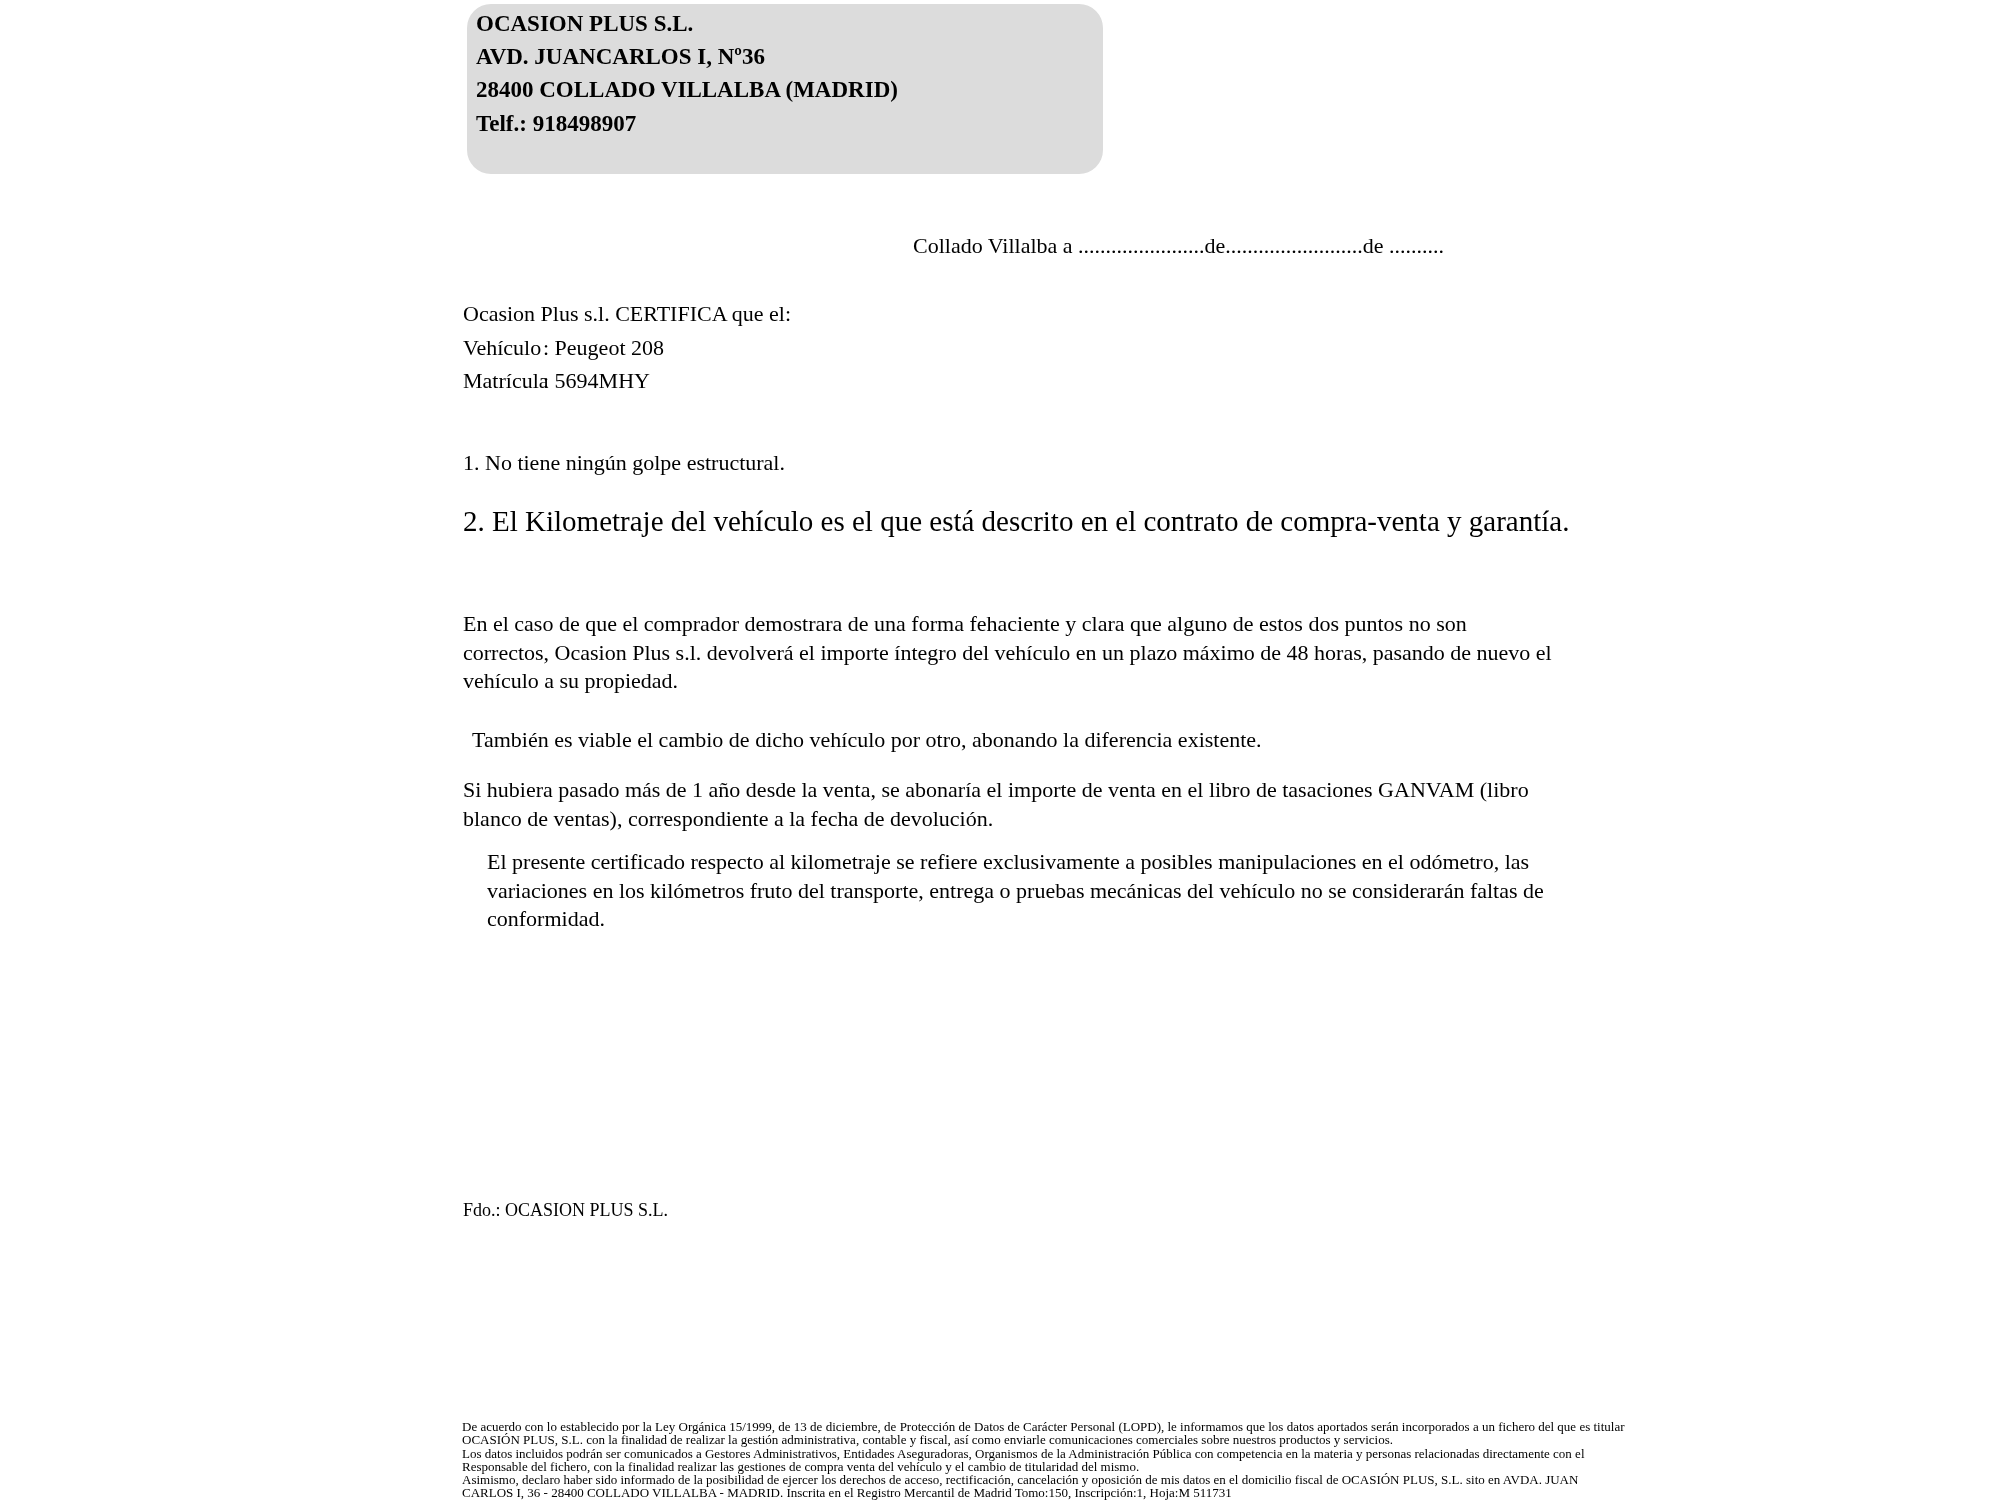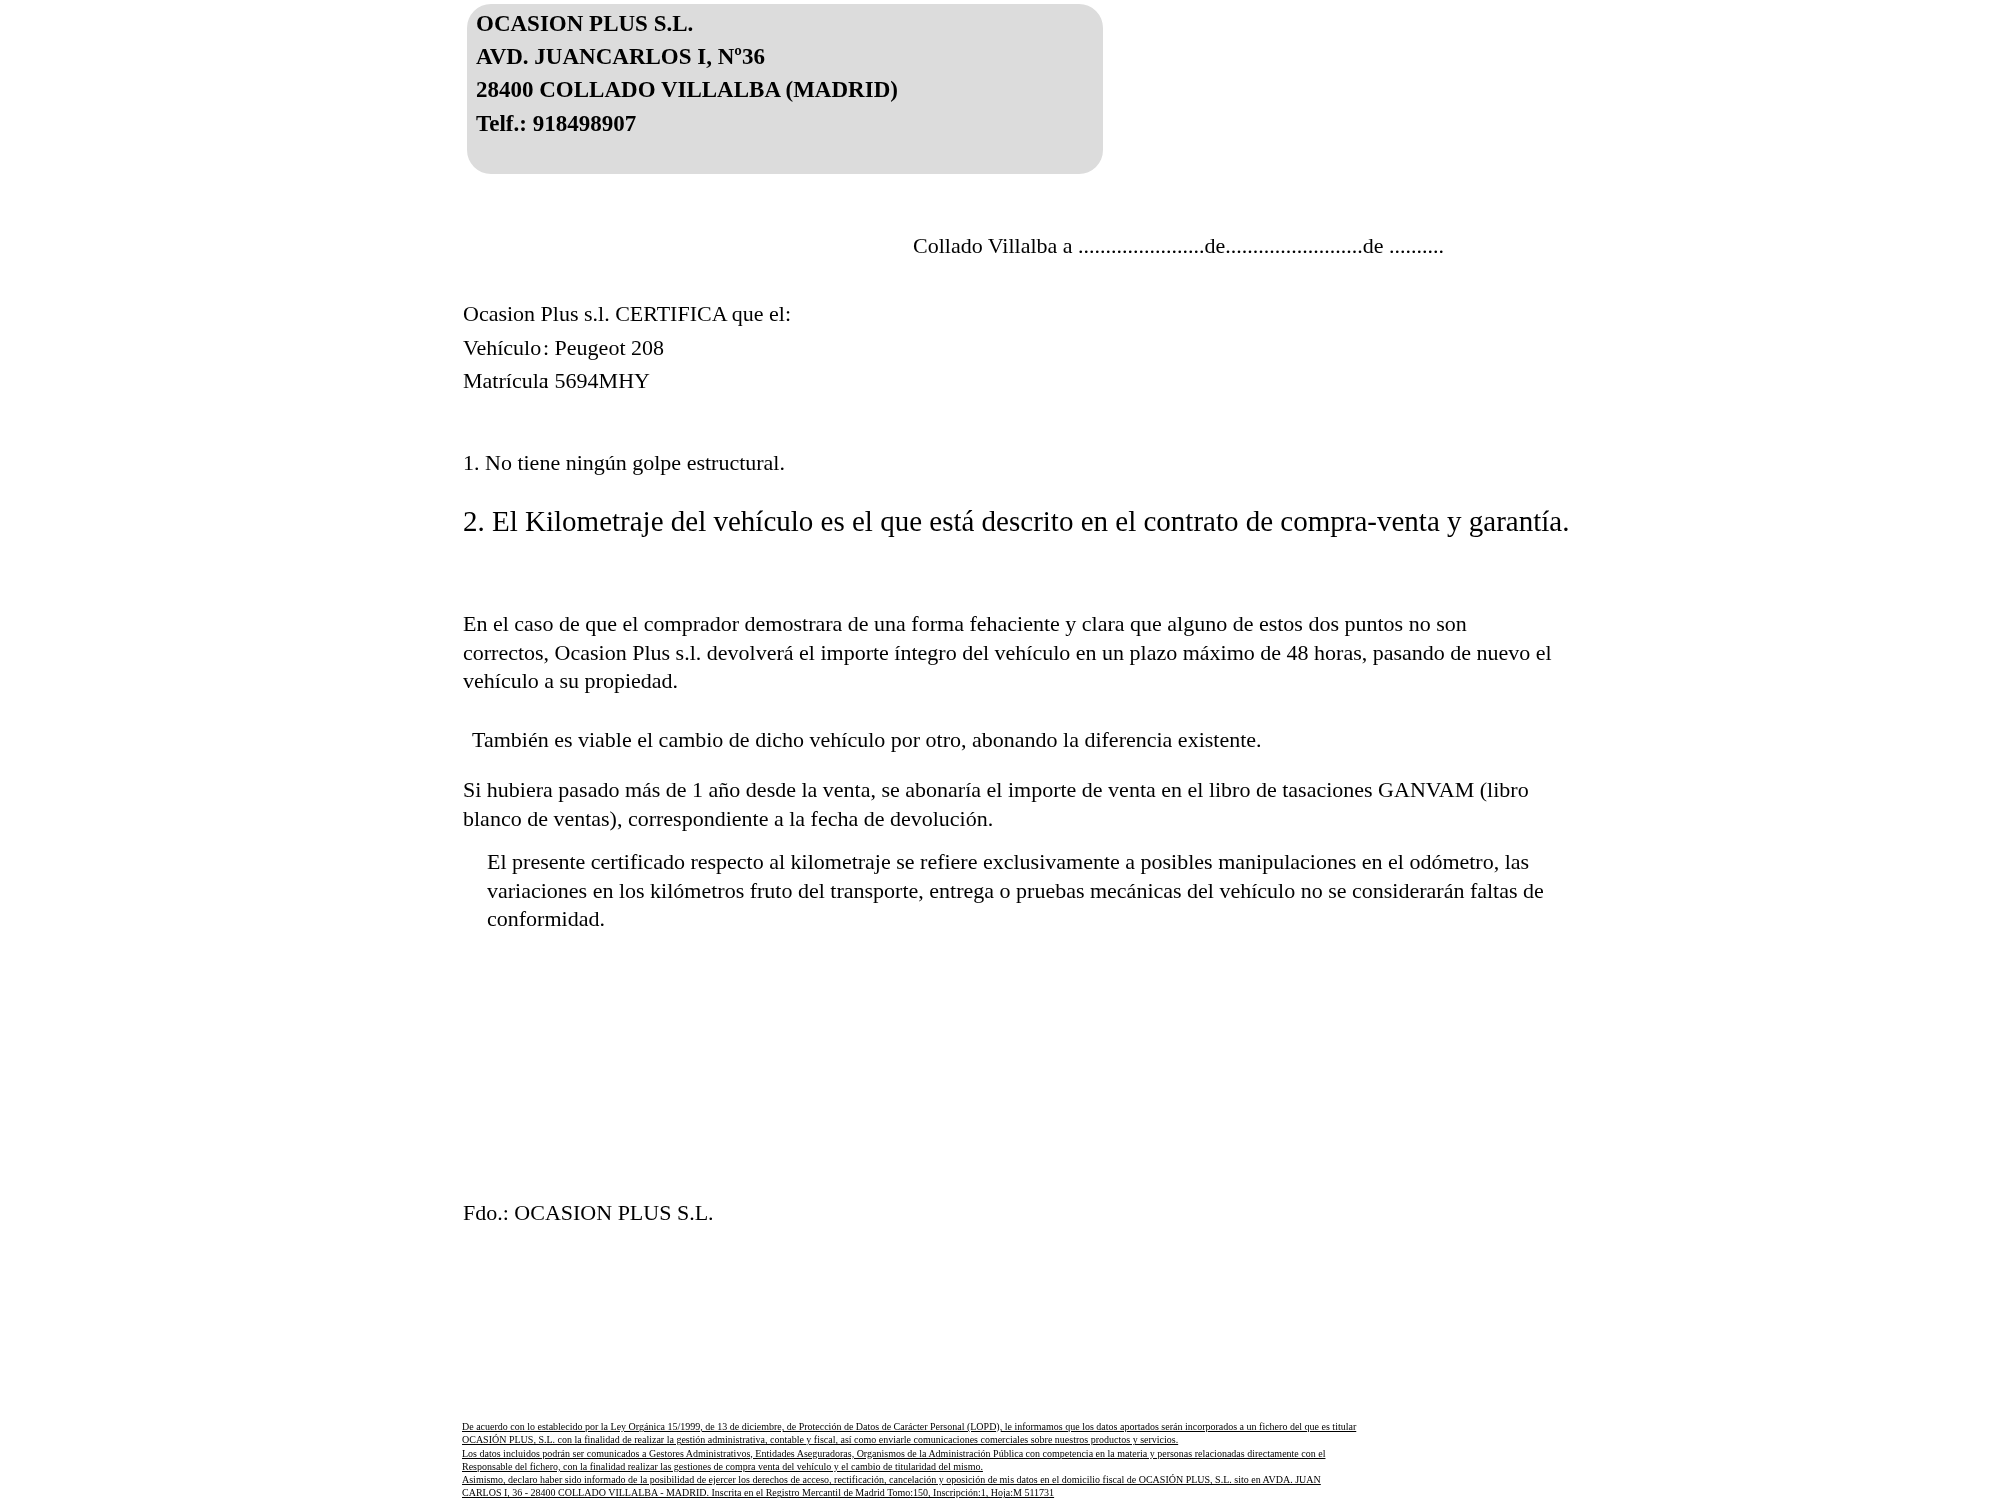--- a/index.html
+++ b/index.html
@@ -39,28 +39,27 @@
 
   .point1 { left:463px; top:450px; font-size:22px; white-space:nowrap; }
   .point2 { left:463px; top:505px; font-size:29px; white-space:nowrap; }
 
   .para { left:463px; font-size:22px; line-height:28.5px; width:1095px; }
   .para-refund   { top:610px; }
   .para-exchange { top:726px;margin-left:9px; }
   .para-ganvam   { top:776px; }
   .para-odometer { top:848px;margin-left:24px; }
 
-  .signature { left:463px; top:1200px; font-size:22px; white-space:nowrap; }
+  .signature { left:463px; top:1200px; font-size:18px; white-space:nowrap; }
 
   .legal { left:462px; top:1420px; width:1110px; }
   .legal .lline {
-    font-size:10px;
+    font-size:13px;
     line-height:13.3px;
     white-space:nowrap;
-    text-decoration:underline;
   }
 </style>
 </head>
 <body style="background: rgb(255, 255, 255);">
 
 <div class="abs header-box" style="background: rgb(220, 220, 220);">
   <div class="hline">OCASION PLUS S.L.</div>
   <div class="hline">AVD. JUANCARLOS I, Nº36</div>
   <div class="hline">28400 COLLADO VILLALBA (MADRID)</div>
   <div class="hline">Telf.: 918498907</div>

